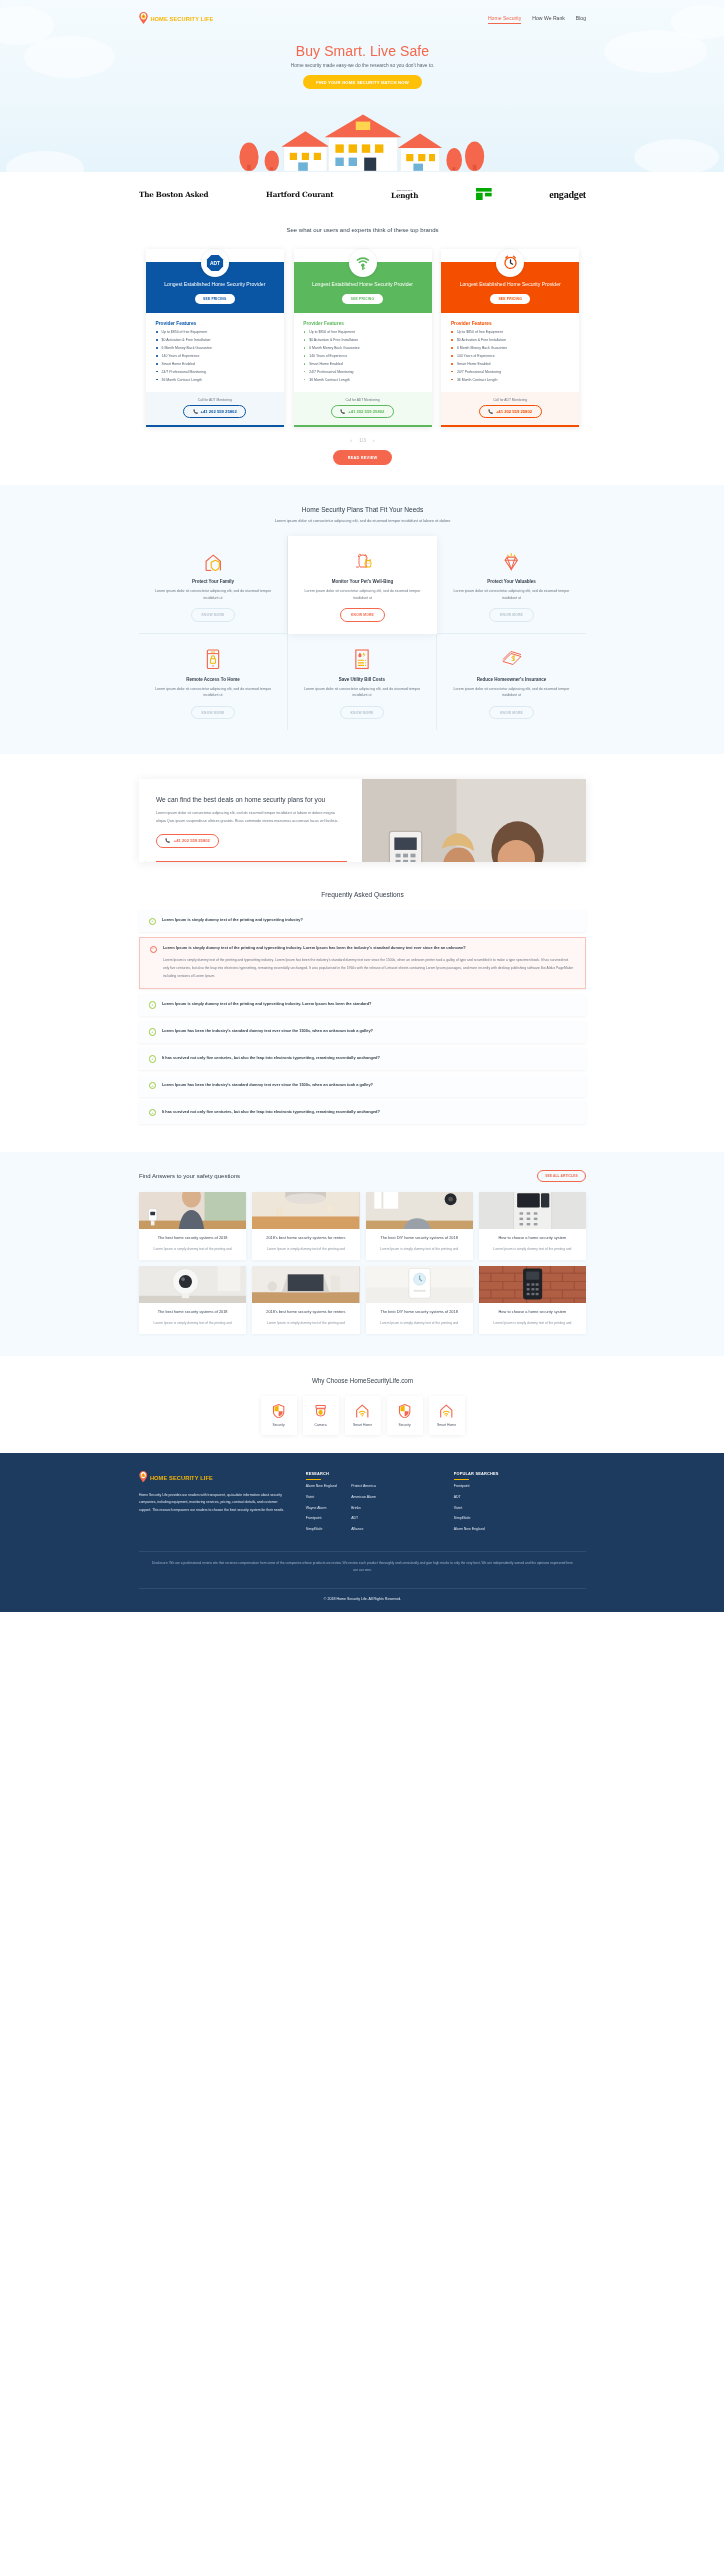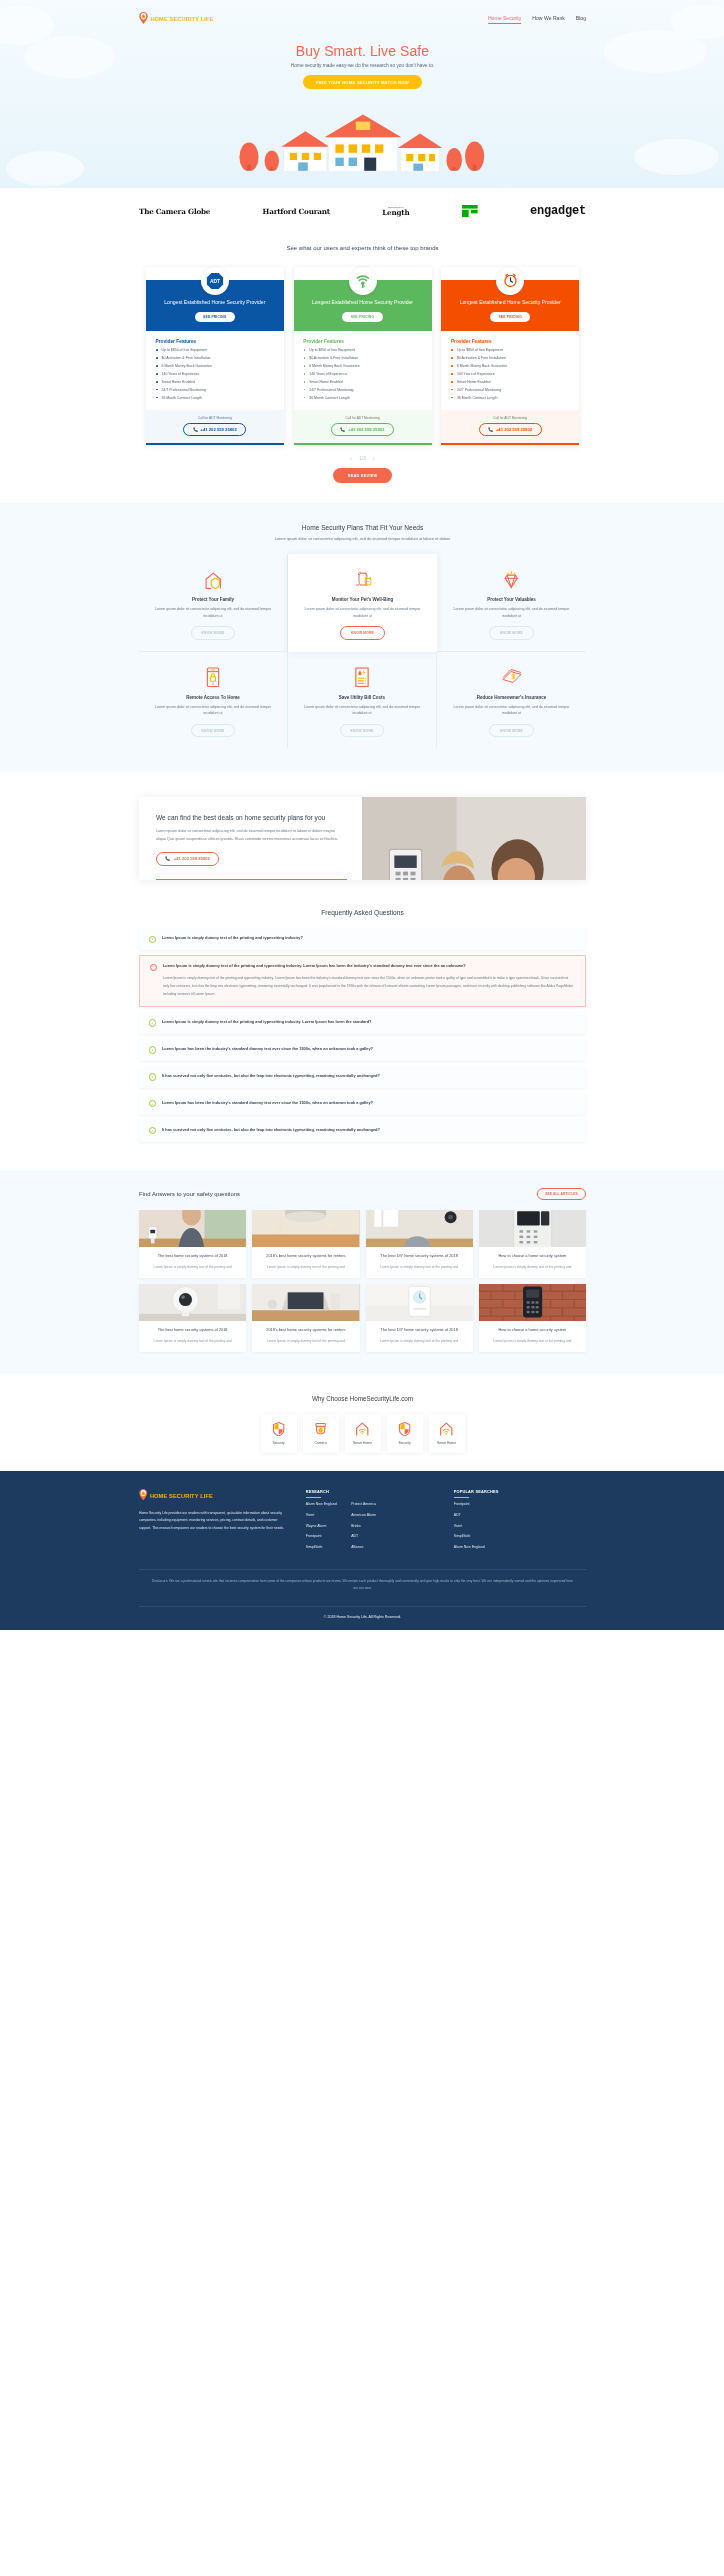--- a/index.html
+++ b/index.html
@@ -1,19 +1,19 @@
 <!DOCTYPE html>
 <html style="font-size:9.7px"><head>
 <meta charset="utf-8">
 <style>
   *{box-sizing:border-box;margin:0;padding:0}
   body{width:725px;font-family:"Liberation Sans",sans-serif;background:#fff;color:#3c4858;overflow-x:hidden}
 
   
-  .hero{position:relative;background:linear-gradient(#f5fbfe 0%,#eef8fd 55%,#e6f4fb 100%);padding-bottom:16px;overflow:hidden}
+  .hero{position:relative;background:linear-gradient(#f5fbfe 0%,#eef8fd 55%,#e6f4fb 100%);padding-bottom:0;overflow:hidden}
   .cloud{position:absolute;border-radius:50%;background:#ffffff;opacity:.55}
   .c1{width:72px;height:39px;left:-18px;top:6px}
   .c2{width:91px;height:42px;left:24px;top:36px}
   .c3{width:66px;height:34px;right:-12px;top:4.8px}
   .c4{width:103px;height:43px;right:18px;top:30px}
   .c5{width:78px;height:35px;left:6px;top:151px}
   .c6{width:85px;height:36px;right:6px;top:139px}
   .topbar{position:relative;z-index:5;display:flex;align-items:center;justify-content:space-between;width:447px;margin:0 auto;padding:12px 0 0}
   .logo{display:flex;align-items:center;gap:2.4px}
   .logo-txt{font-weight:bold;font-size:5.7px;color:#f7b500;letter-spacing:0.1px}
@@ -203,34 +203,34 @@
         <rect x="399" y="112" width="5" height="8" fill="#e2543b"></rect>
       <ellipse cx="436" cy="94" rx="16" ry="25" fill="#f4674c"></ellipse>
         <rect x="433" y="108" width="6" height="12" fill="#e2543b"></rect>
       <rect x="0" y="118" width="500" height="2" fill="#eaf4fa"></rect>
     </svg>
   </div>
 </section>
 
 <section class="press">
   <div class="press-row">
-    <div class="press-logo blackletter">The Camera Globe</div>
+    <div class="press-logo blackletter">The Boston Asked</div>
     <div class="press-logo blackletter">Hartford Courant</div>
     <div style="text-align:center">
       <div style="font-size:2.1px;letter-spacing:0.2px;font-family:'Liberation Serif',serif;font-weight:bold">PROVIDENCE</div>
       <div class="press-logo blackletter">Length</div>
     </div>
     <div class="tc">
       <svg width="15.7" height="12" viewBox="0 0 26 20">
           <rect x="0" y="0" width="26" height="6" fill="#0a0"></rect>
           <rect x="0" y="8" width="11" height="12" fill="#0a0"></rect>
           <rect x="15" y="8" width="11" height="6" fill="#0a0"></rect>
         </svg>
     </div>
-    <div class="press-logo" style="font-family:Liberation Mono, monospace;font-size:12px">engadget</div>
+    <div class="press-logo" style="font-family:Liberation Serif, serif;font-size:10px">engadget</div>
   </div>
   <div class="press-divider"></div>
 </section>
 
 <section class="providers">
   <h2 class="sec-title">See what our users and experts think of these top brands</h2>
   <div class="cards">
 
     <div class="card">
       <div class="badge">

